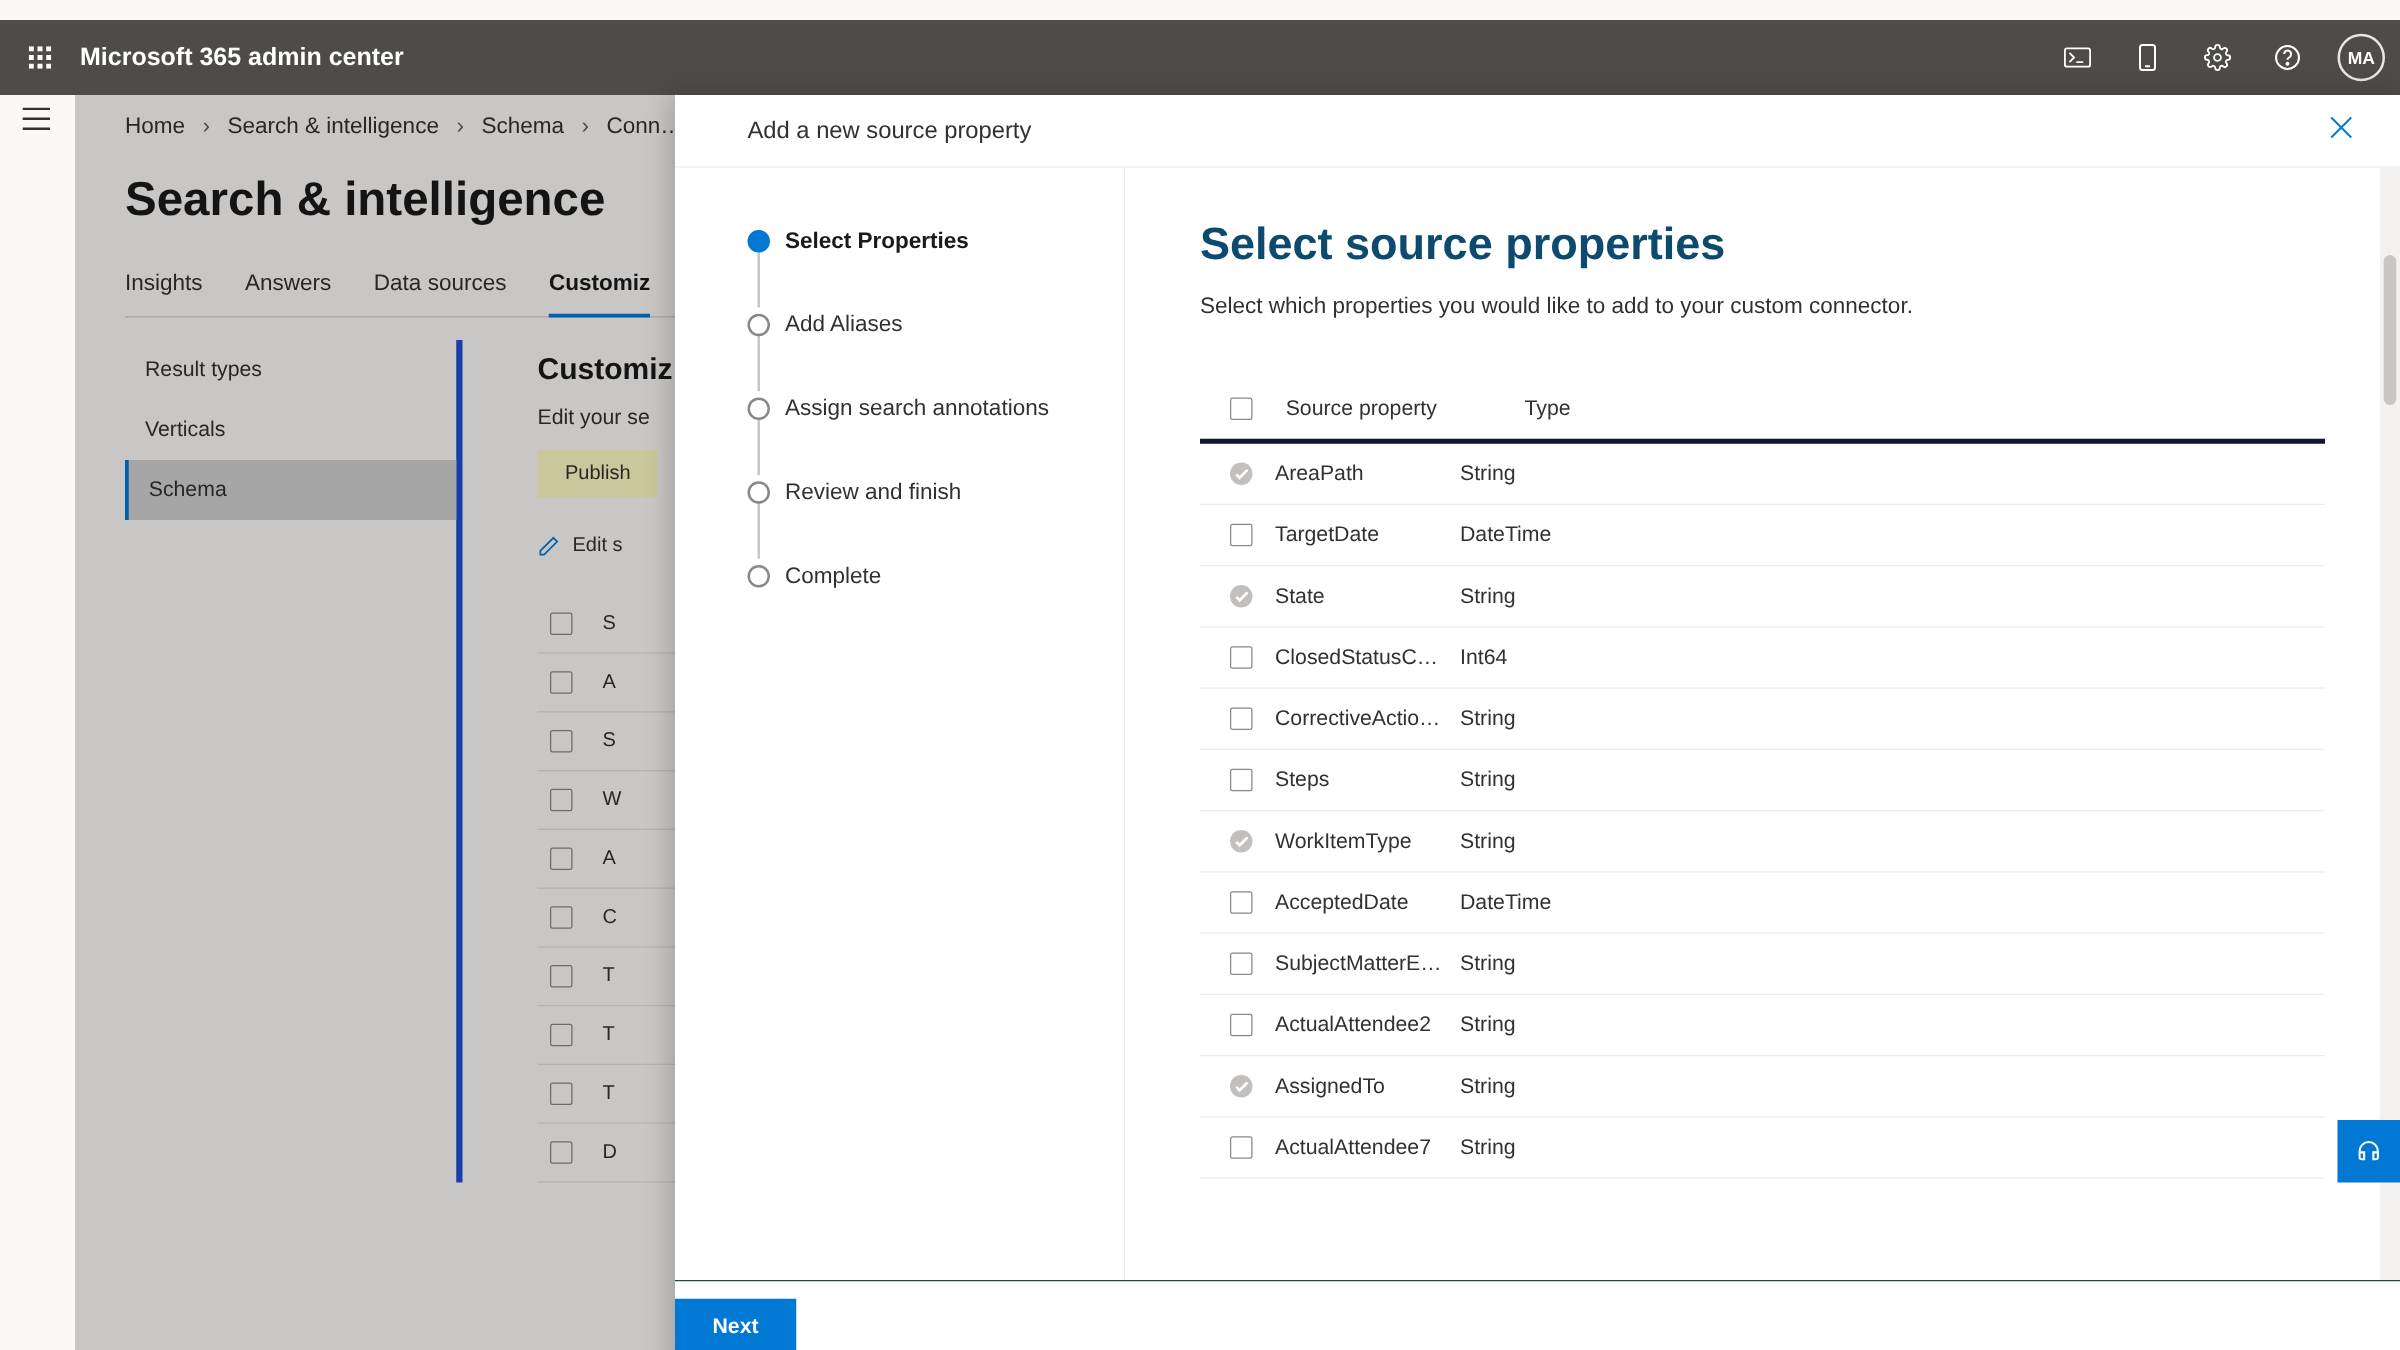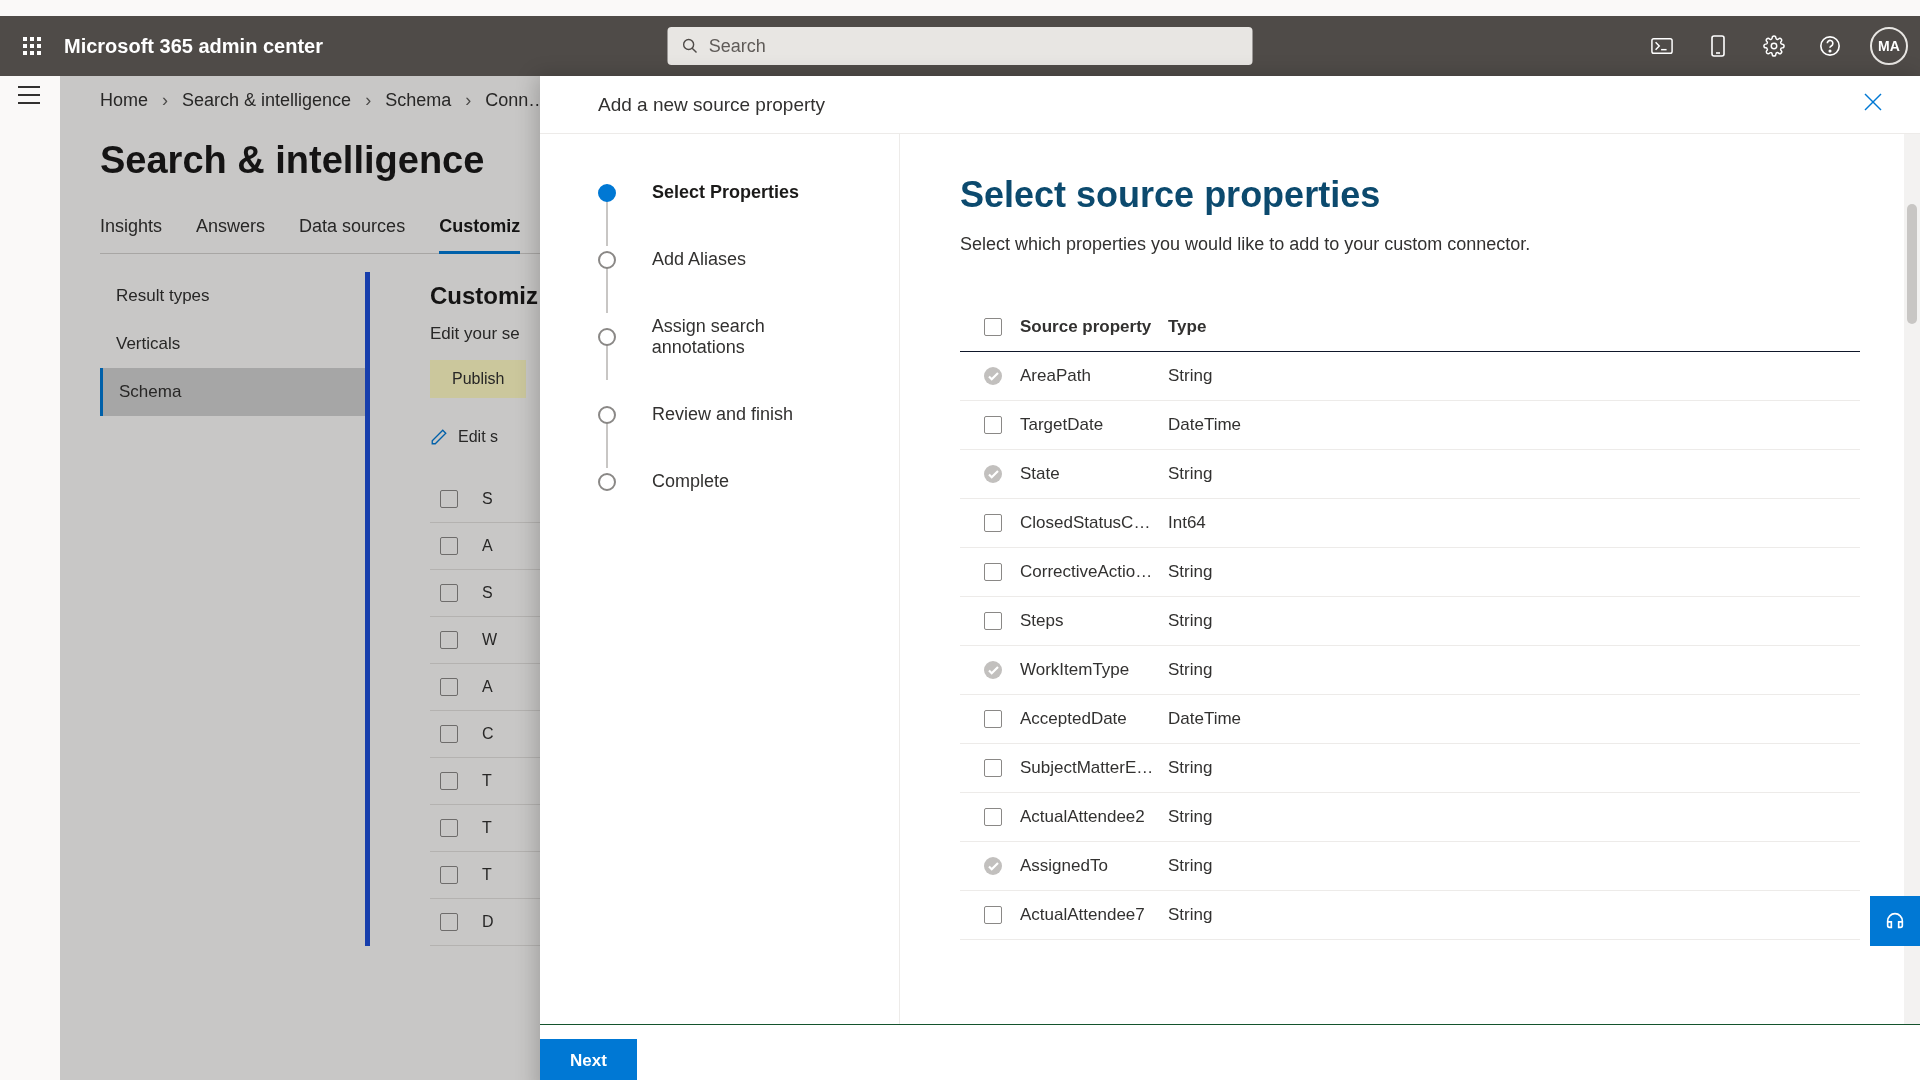--- a/index.html
+++ b/index.html
@@ -71,41 +71,41 @@
   }
   .panel-header {
     height:58px; display:flex; align-items:center; justify-content:space-between;
     padding:0 38px 0 58px; border-bottom:1px solid #edebe9;
   }
   .panel-header .ptitle { font-size:19px; color:#323130; }
   .panel-header .close { color:#0078d4; cursor:pointer; font-size:20px; }
 
   .panel-body { flex:1; display:flex; overflow:hidden; }
   .stepper { width:360px; border-right:1px solid #edebe9; padding:48px 40px 0 58px; }
-  .step { display:flex; align-items:center; gap:36px; position:relative; margin-bottom:46px; }
+  .step { display:flex; align-items:center; gap:12px; position:relative; margin-bottom:46px; }
   .step .dot {
     width:18px; height:18px; border:2px solid #8a8886; border-radius:50%; background:#fff; z-index:1;
   }
   .step.active .dot { background:#0078d4; border-color:#0078d4; }
   .step .line {
     position:absolute; left:8px; top:18px; width:2px; height:46px; background:#c8c6c4;
   }
   .step:last-child .line { display:none; }
   .step .label { font-size:18px; color:#323130; }
   .step.active .label { font-weight:700; color:#1b1a19; }
 
   .panel-main { flex:1; padding:40px 60px 0 60px; overflow:hidden; position:relative; }
   .panel-main h1 { font-size:36px; font-weight:700; color:#0c4a6e; }
   .panel-main .sub { margin-top:18px; font-size:18px; color:#323130; }
 
   .prop-table { margin-top:48px; }
   .prop-table .thead, .prop-table .trow {
     display:flex; align-items:center; padding:14px 6px; border-bottom:1px solid #edebe9;
   }
-  .prop-table .thead { font-weight:700; color:#1b1a19; border-bottom:1px solid #0f172a; }
+  .prop-table .thead { font-weight:400; color:#1b1a19; border-bottom:4px solid #0f172a;text-align:center; }
   .col-cb { width:54px; display:flex; justify-content:center; }
   .col-name { width:148px; font-size:17px; color:#323130; overflow:hidden; text-overflow:ellipsis; white-space:nowrap; padding-right:10px; }
   .col-type { width:140px; font-size:17px; color:#323130; }
   .chk-box { width:18px; height:18px; border:1px solid #8a8886; border-radius:2px; }
   .chk-circle { width:18px; height:18px; border-radius:50%; background:#c2c0be; display:flex; align-items:center; justify-content:center; }
   .chk-circle svg { display:block; }
 
   .panel-footer {
     height:72px; border-top:1px solid #14532d; display:flex; align-items:center; justify-content:flex-start;
   }
@@ -134,29 +134,20 @@
         <rect y="7" width="4" height="4"></rect>
         <rect x="7" y="7" width="4" height="4"></rect>
         <rect x="14" y="7" width="4" height="4"></rect>
         <rect y="14" width="4" height="4"></rect>
         <rect x="7" y="14" width="4" height="4"></rect>
         <rect x="14" y="14" width="4" height="4"></rect>
       </svg>
   </div>
   <div class="title">Microsoft 365 admin center</div>
 
-  <div class="search-wrap">
-    <div class="search">
-      <svg width="18" height="18" viewBox="0 0 24 24" fill="none" stroke="#4f4b48" stroke-width="2">
-          <circle cx="10" cy="10" r="7"></circle>
-          <line x1="21" y1="21" x2="15" y2="15"></line>
-        </svg>
-      <input placeholder="Search" style="">
-    </div>
-  </div>
 
   <div class="right-icons">
     <div class="icon-btn">
       <svg width="22" height="18" viewBox="0 0 24 18" fill="none" stroke="#fff" stroke-width="1.6">
           <rect x="1" y="1" width="22" height="16" rx="2"></rect>
           <polyline points="5,5 9,9 5,13"></polyline>
           <line x1="11" y1="13" x2="17" y2="13"></line>
         </svg>
     </div>
     <div class="icon-btn">

